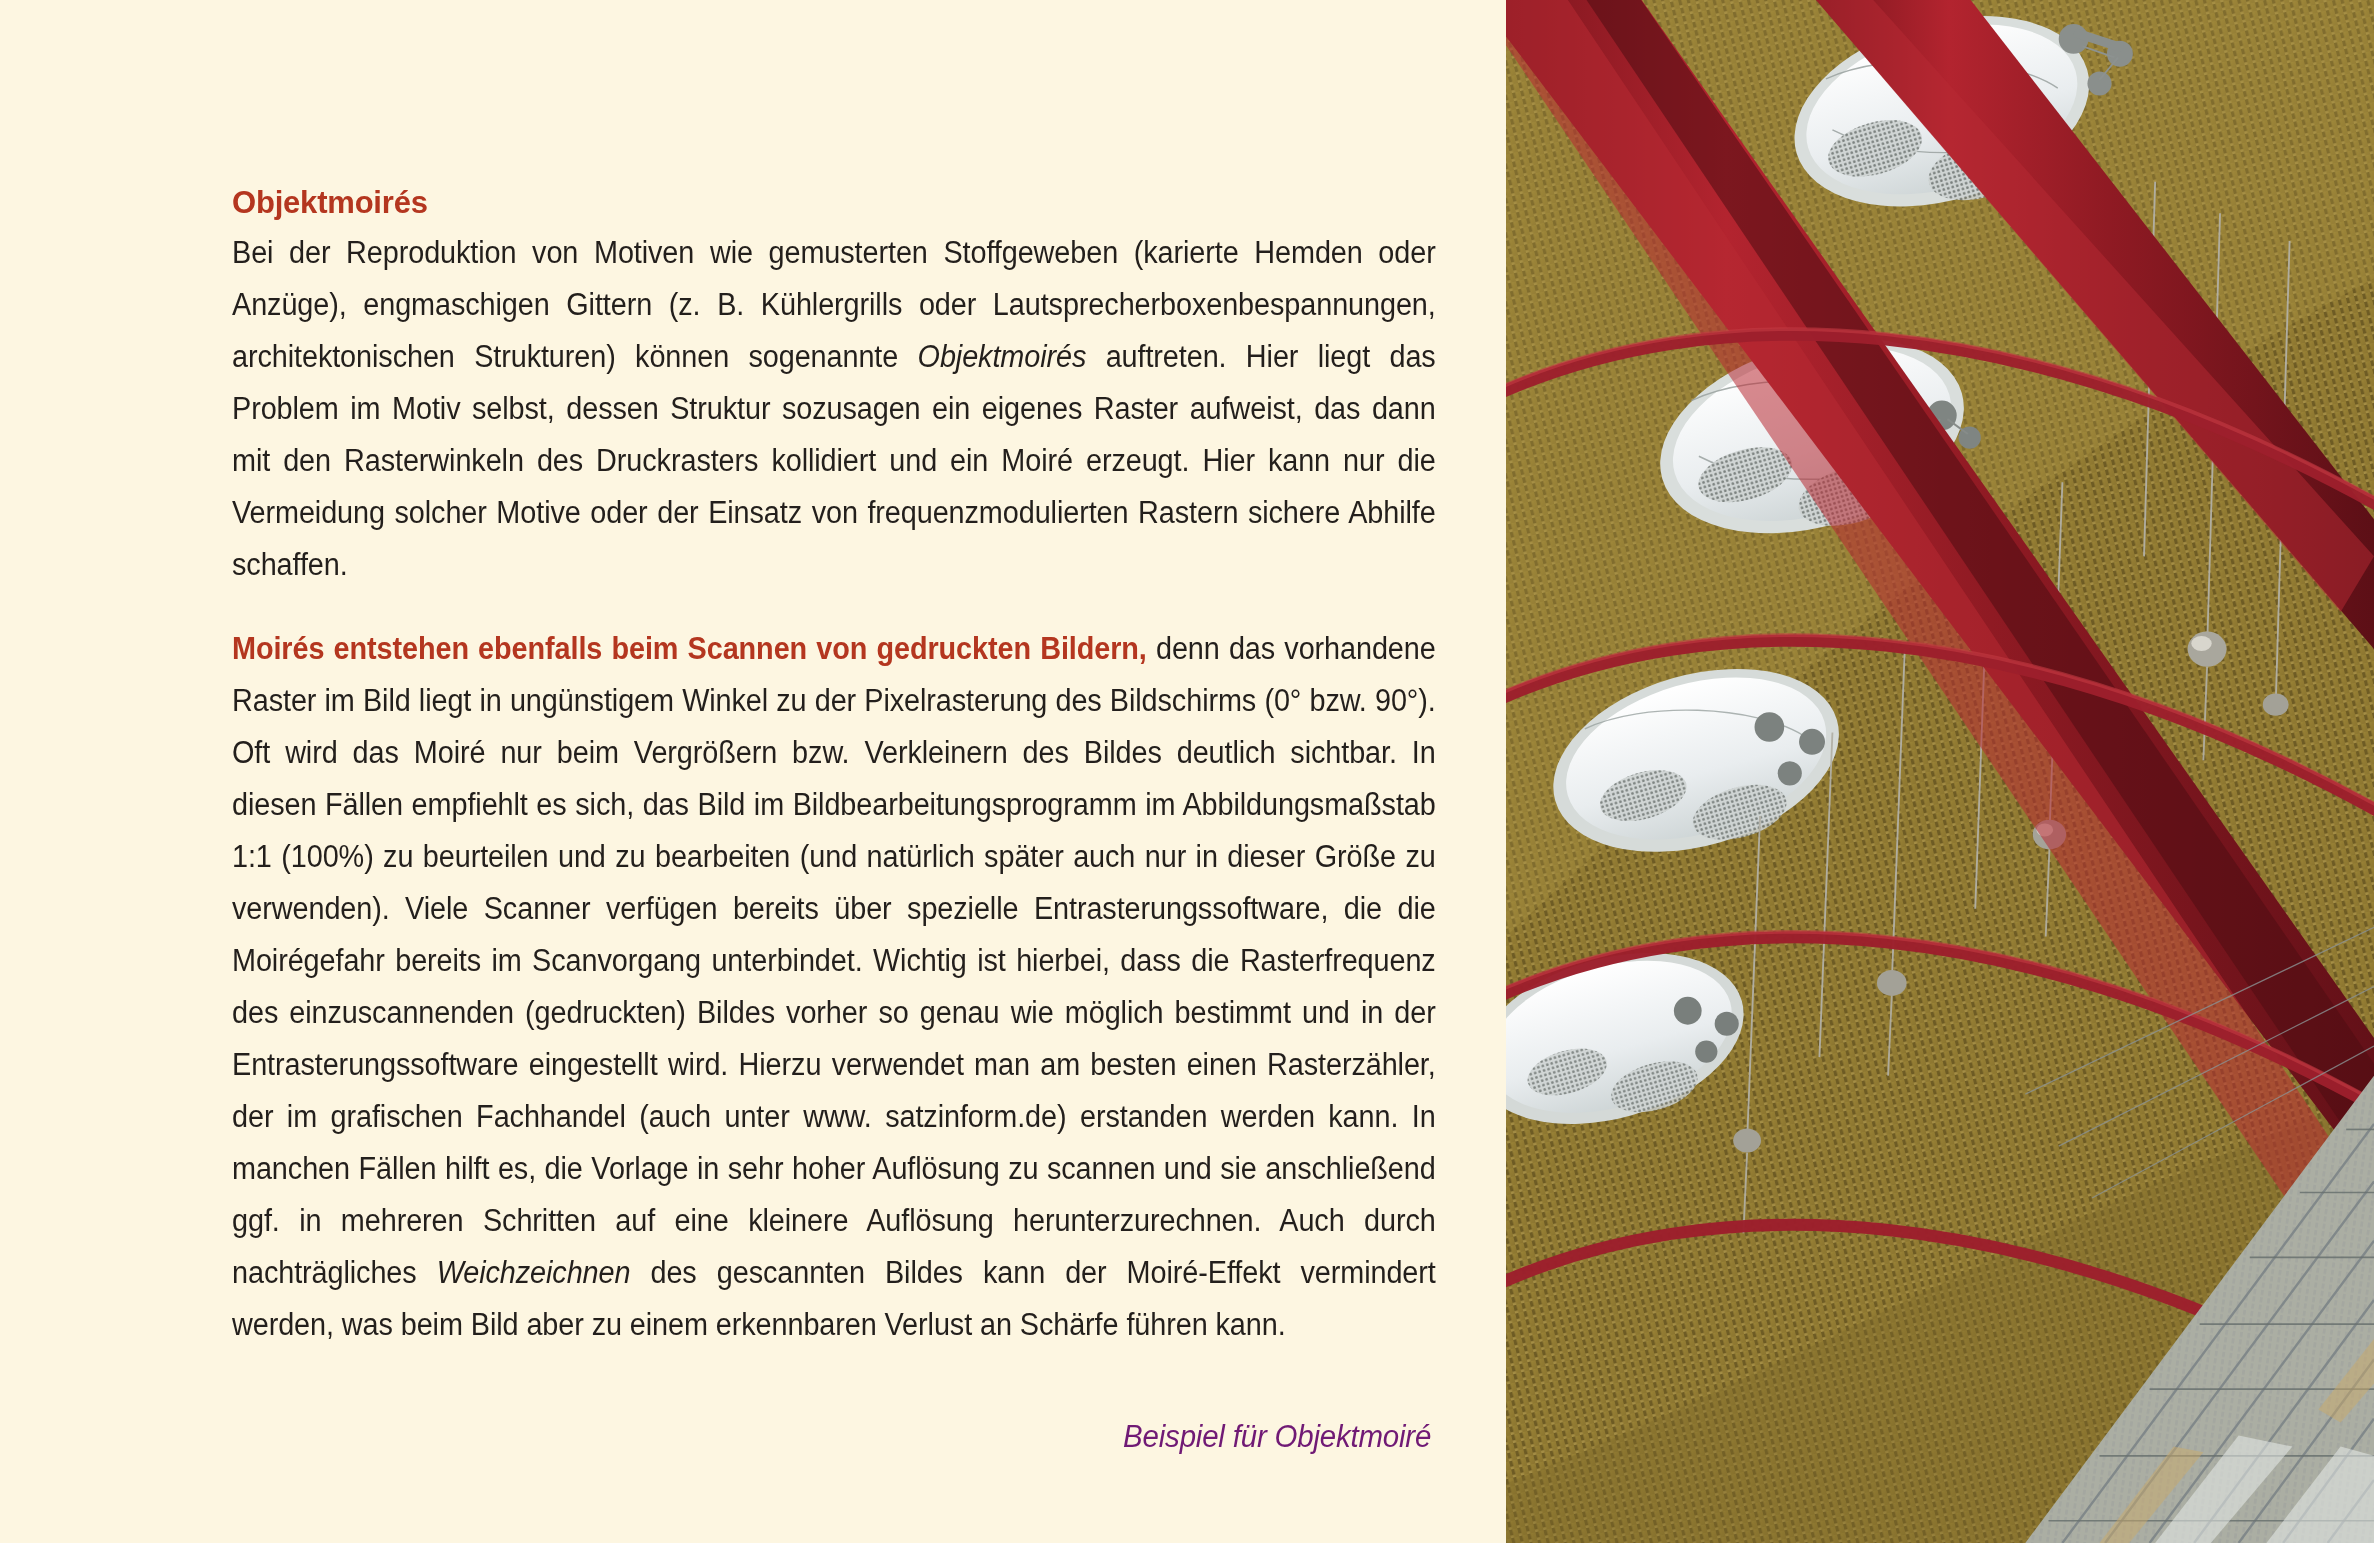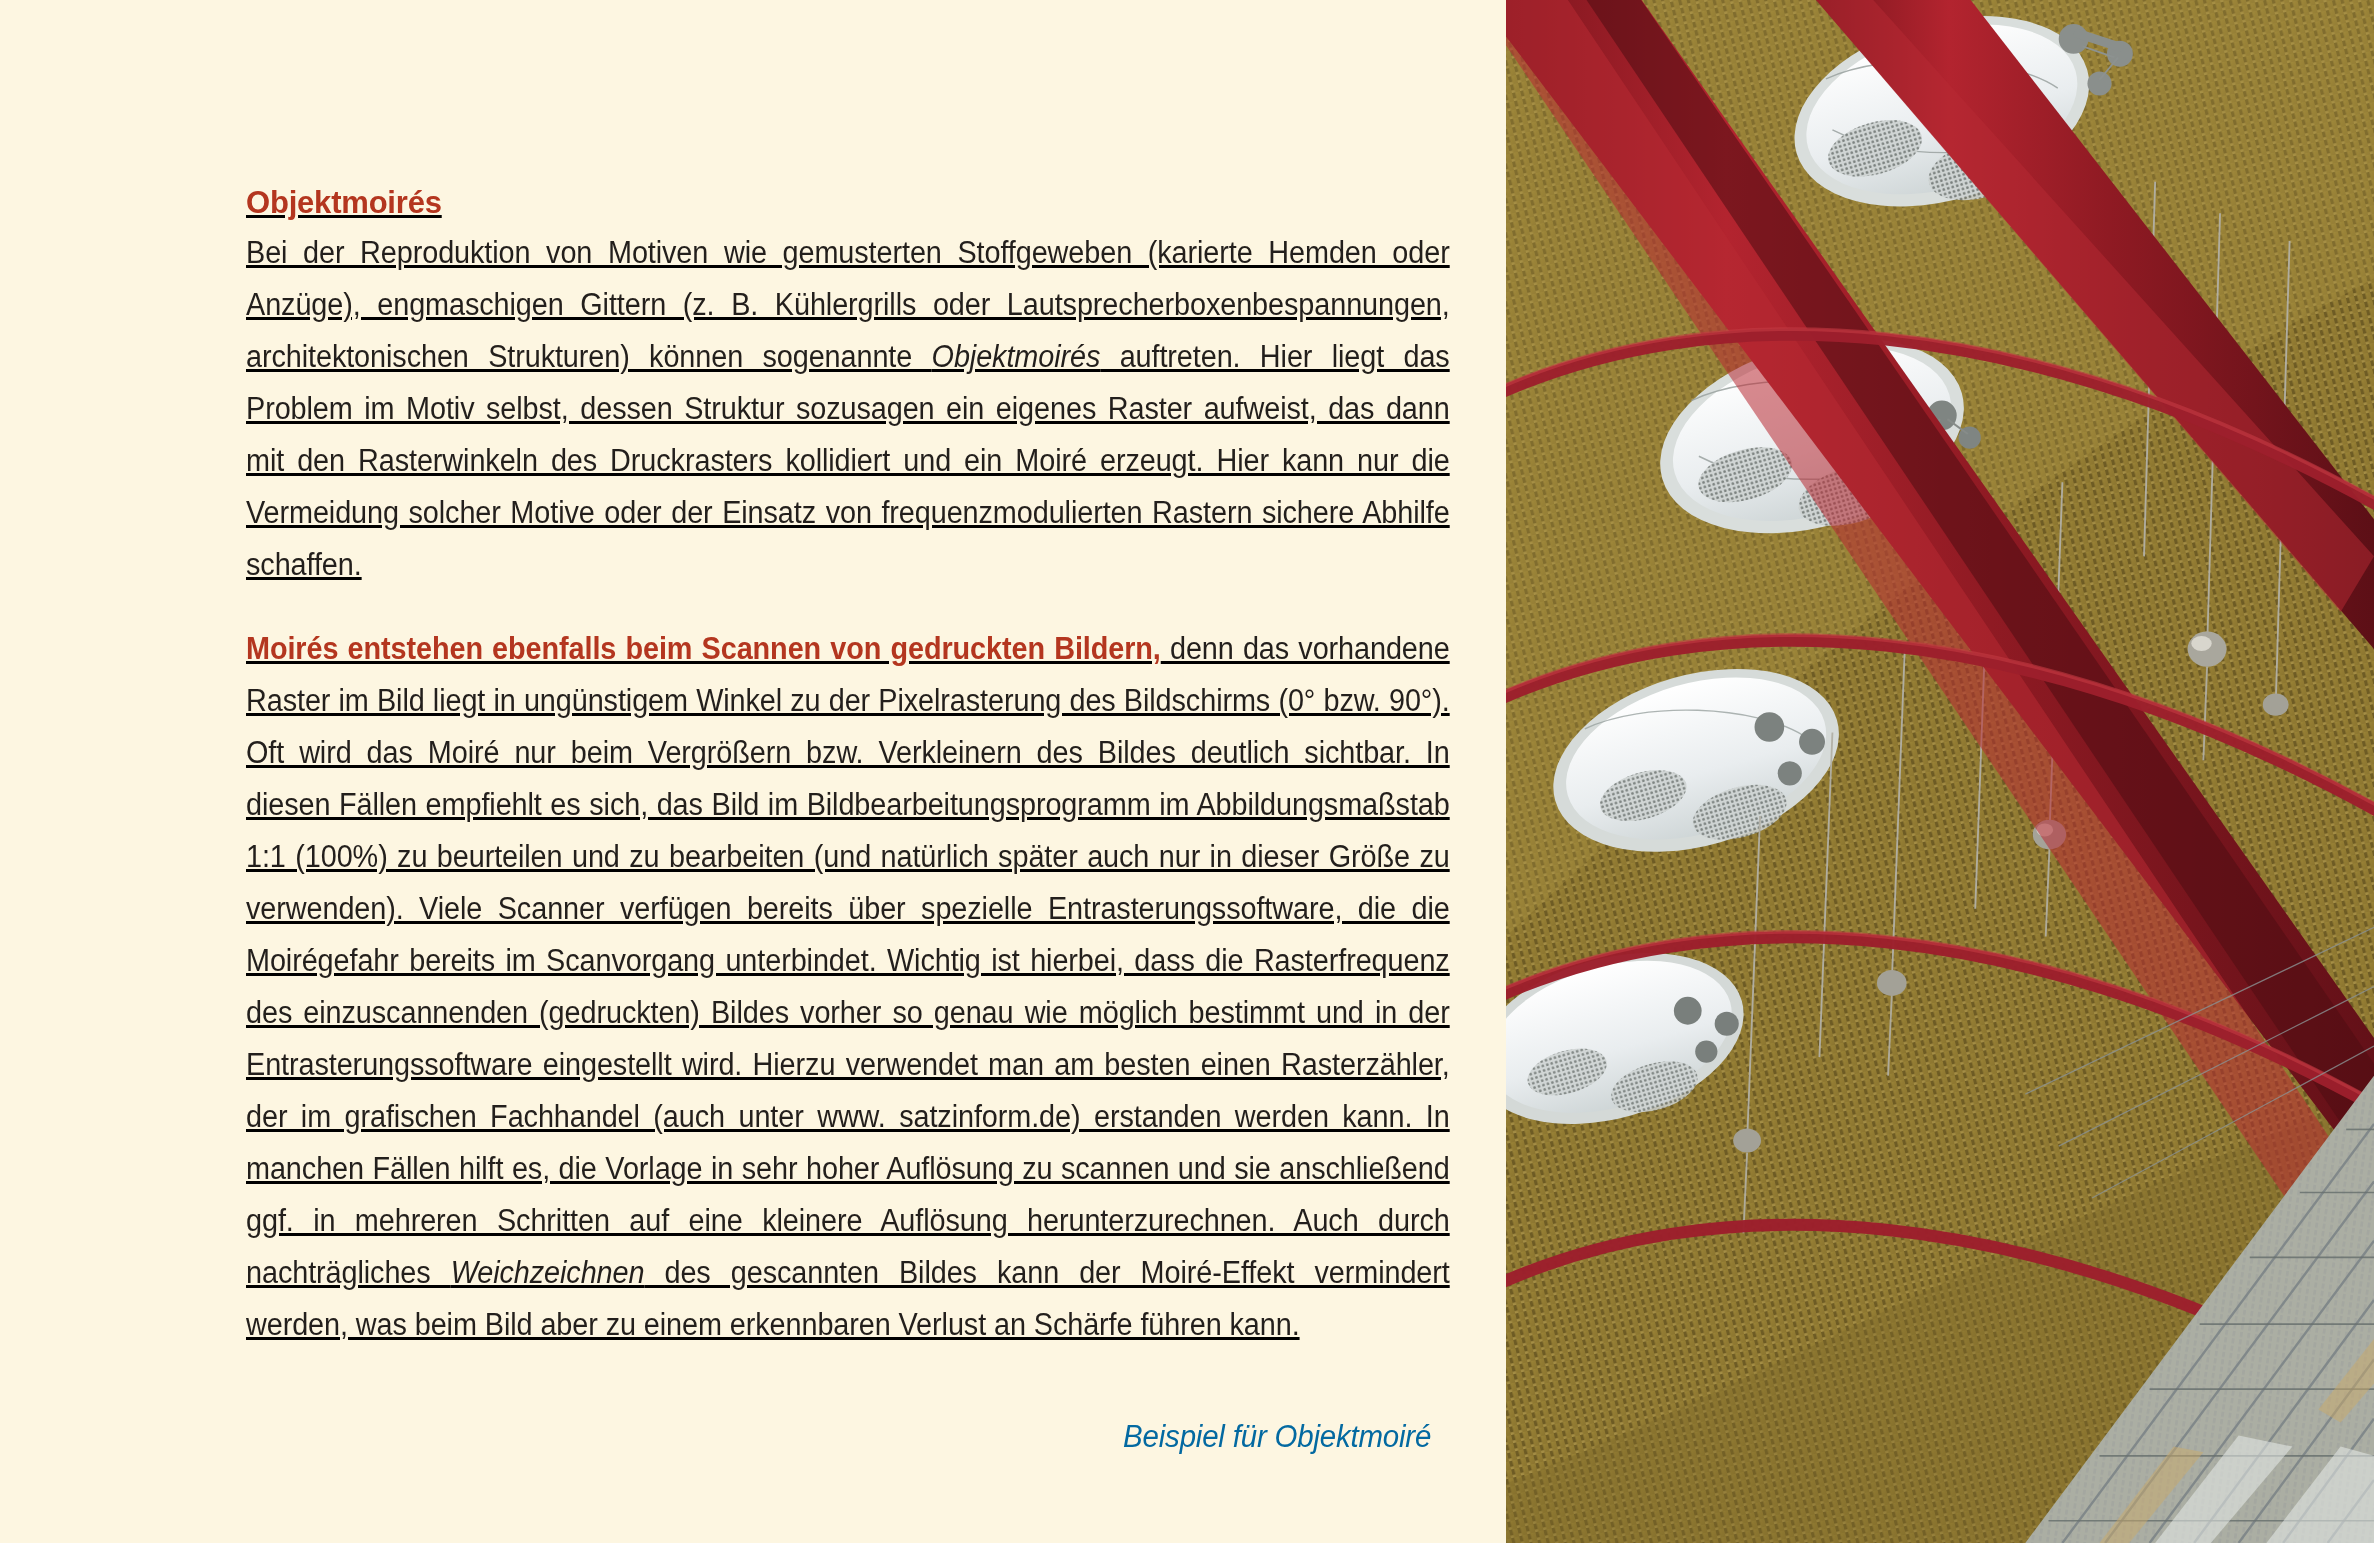--- a/index.html
+++ b/index.html
@@ -12,23 +12,22 @@
 
   
   .textcol{
     position:relative;
     width:1506px;height:1543px;
     background:#fdf6e1;
     box-sizing:border-box;
   }
   .textblock{
     position:absolute;
-    left:246px; top:183px;
+    left:232px; top:183px;
     width:1204px;
-    text-decoration:underline;
   }
   .h-red{
     color:#b4361f;
     font-weight:bold;
     font-size:31px;
     line-height:1.30;
     letter-spacing:-0.2px;
     margin:0 0 3.7px 0;
     font-stretch:condensed;
   }
@@ -48,21 +47,21 @@
   .em{font-style:italic;}
   .lead{color:#b4361f;font-weight:bold;}
   .caption{
     position:absolute;
     left:235px;
     top:1419px;
     width:1204px;
     text-align:right;
     font-style:italic;
     font-size:31px;
-    color:#0369a1;
+    color:#701a75;
     letter-spacing:-0.2px;
   }
   .caption span{display:inline-block;transform:scaleX(0.95);}
 
   
   .photo{
     position:relative;
     width:868px;height:1543px;
     overflow:hidden;
     background:#9a8239;

